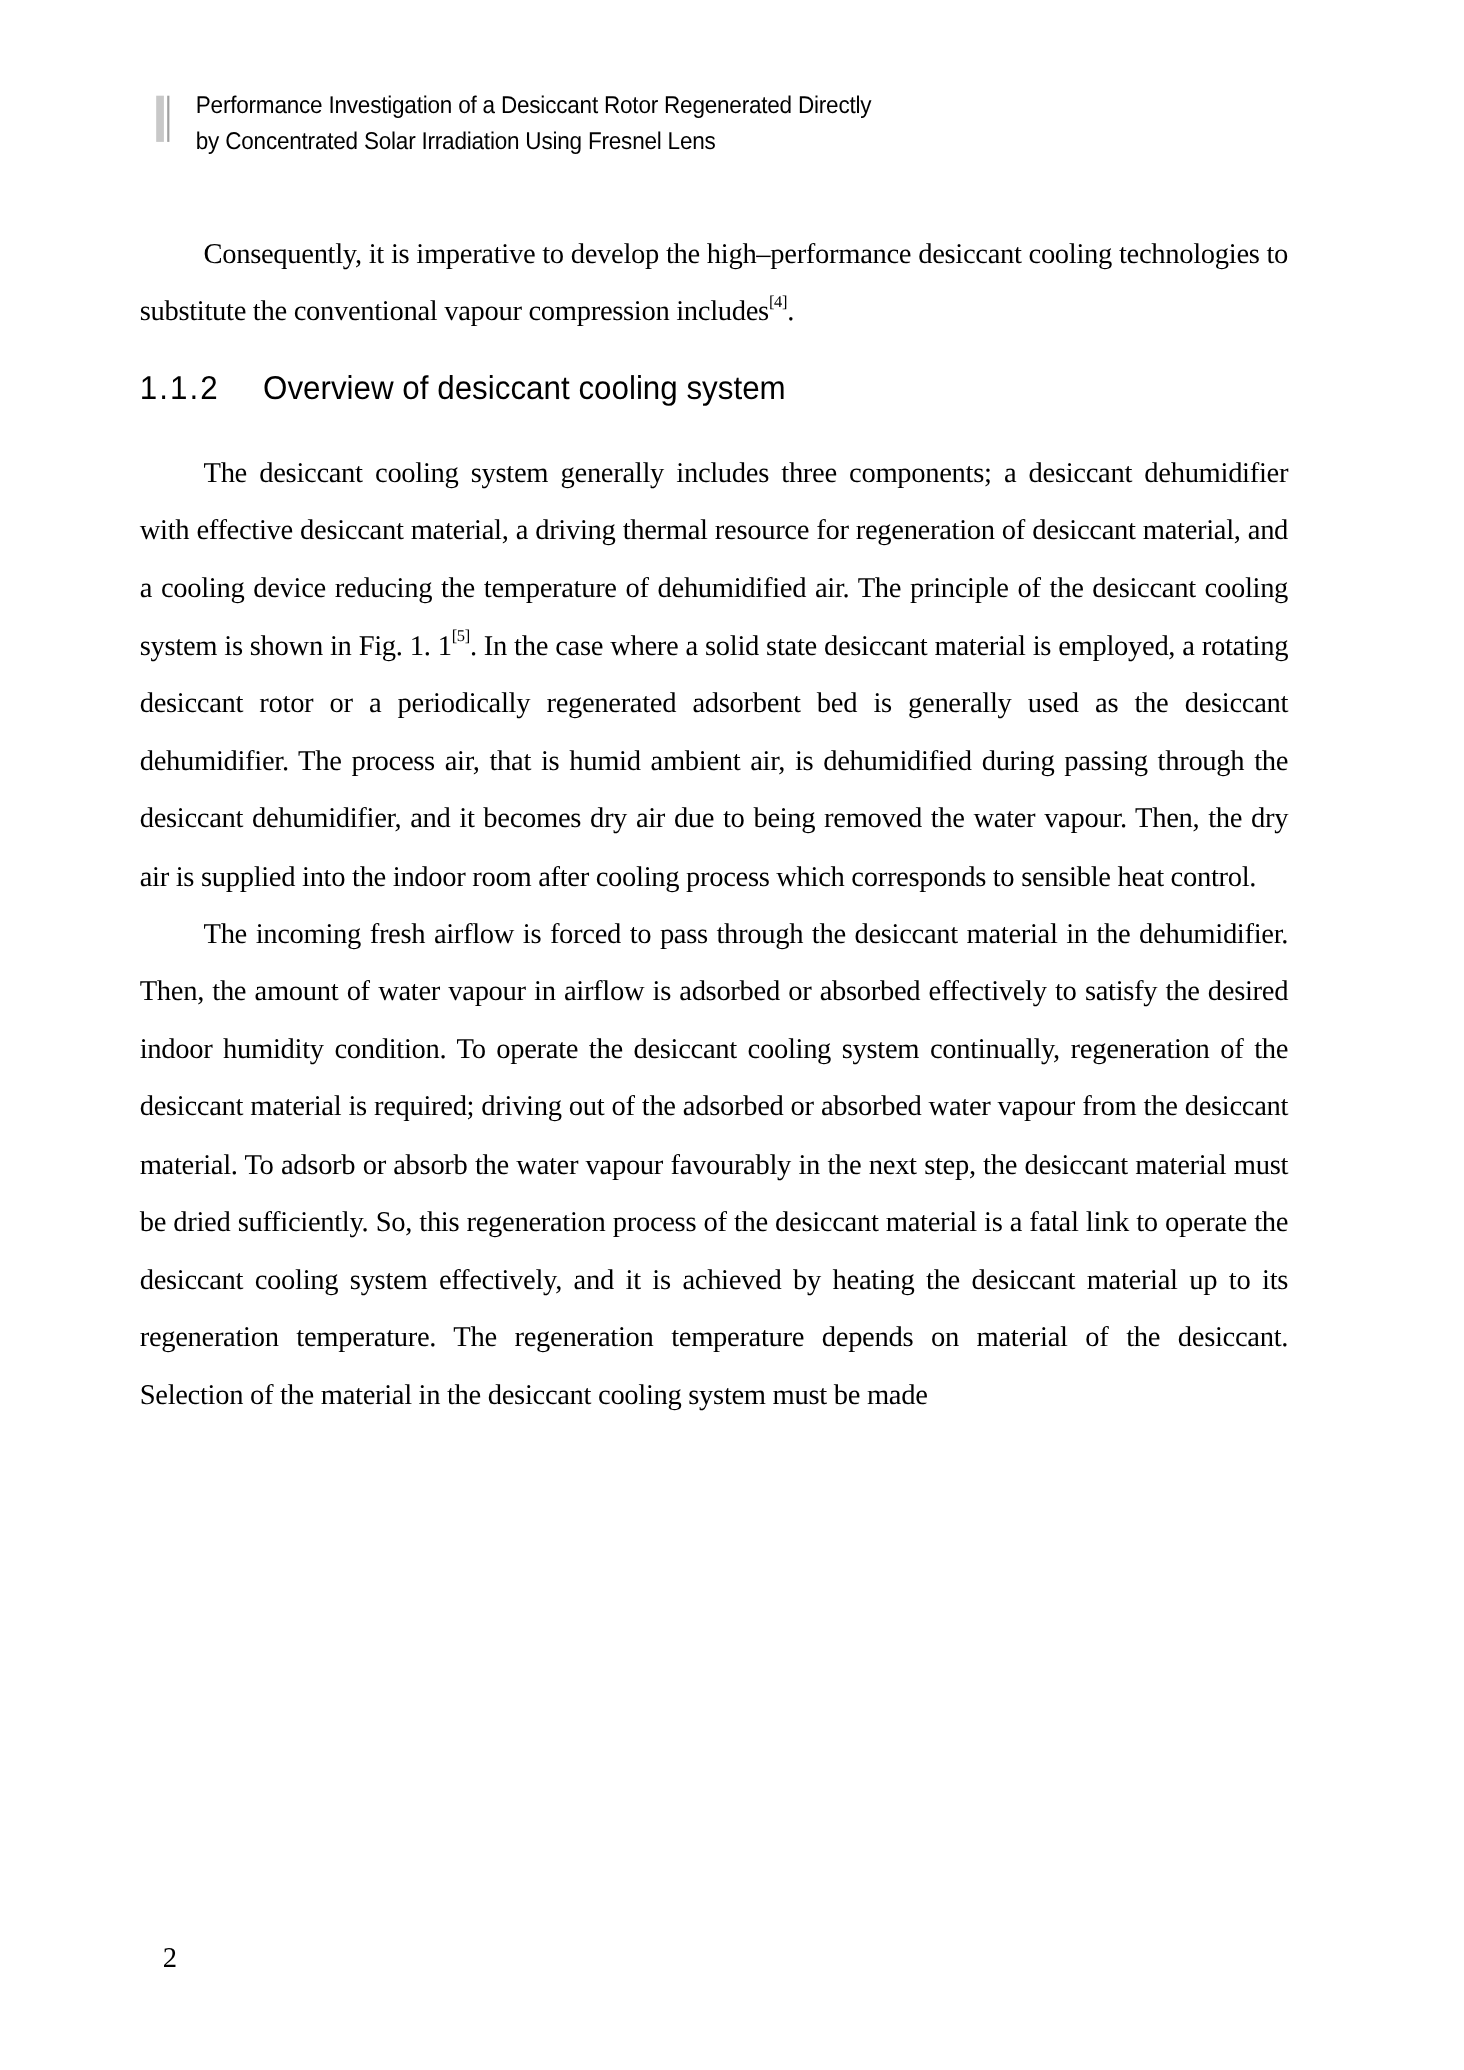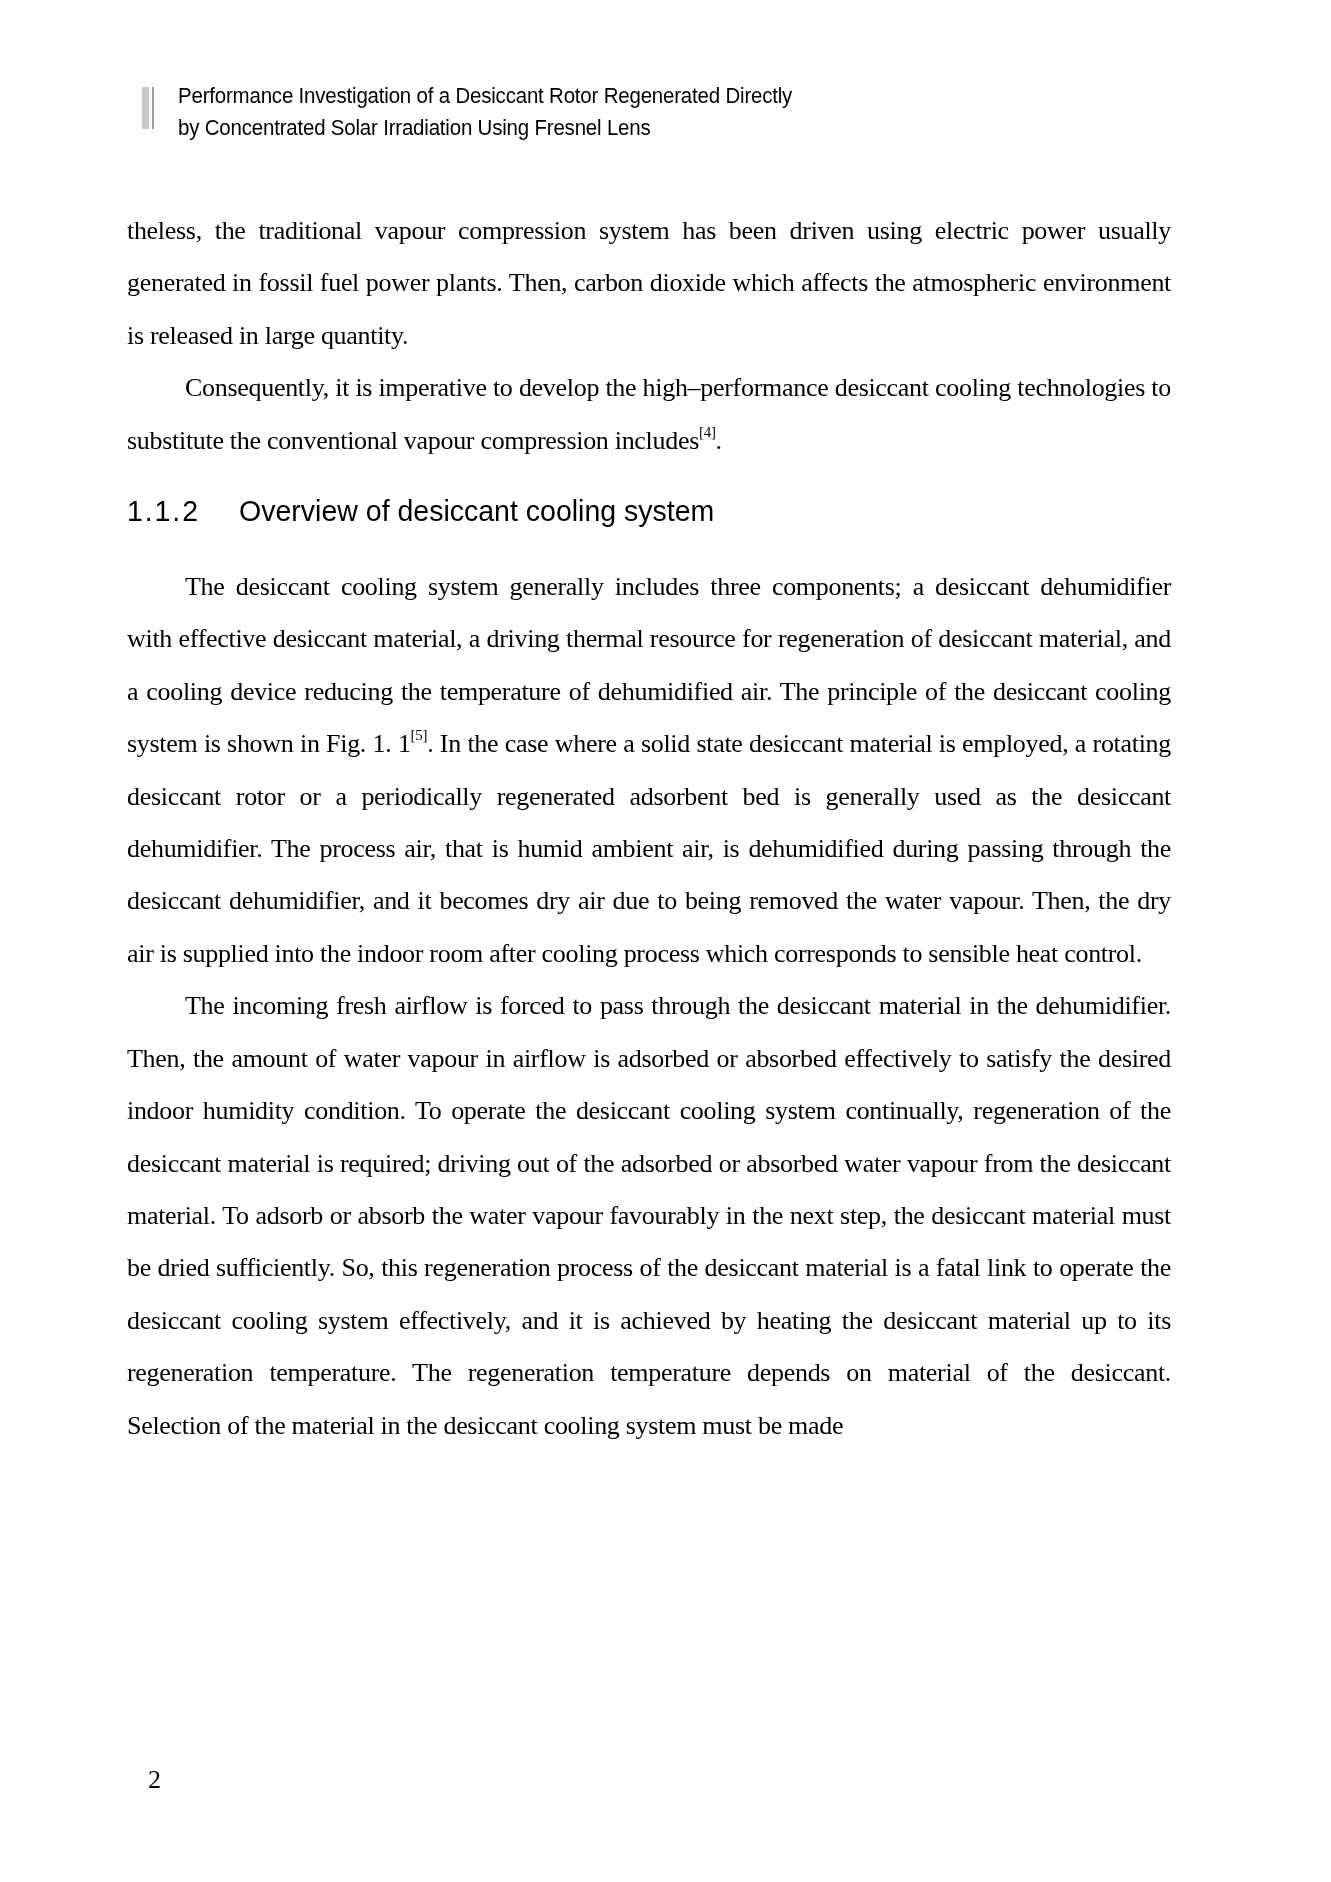--- a/index.html
+++ b/index.html
@@ -38,23 +38,20 @@
   <div class="bar-thick"></div>
   <div class="bar-thin"></div>
 </div>
 
 <div class="running-head">
   <div>Performance Investigation of a Desiccant Rotor Regenerated Directly</div>
   <div>by Concentrated Solar Irradiation Using Fresnel Lens</div>
 </div>
 
 <div class="content">
-  <p class="para">
-    <span>theless, the traditional vapour compression system has been driven using electric power usually generated in fossil fuel power plants.  Then, carbon dioxide which affects the atmospheric environment is released in large quantity.</span>
-  </p>
   <p class="para indent">
     <span>Consequently, it is imperative to develop the high–performance desiccant cooling technologies to substitute the conventional vapour compression includes</span><sup>[4]</sup><span>.</span>
   </p>
 
   <div class="section-heading">
     <span class="num">1.1.2</span><span>Overview of desiccant cooling system</span>
   </div>
 
   <p class="para indent">
     <span>The desiccant cooling system generally includes three components; a desiccant dehumidifier with effective desiccant material, a driving thermal resource for regeneration of desiccant material, and a cooling device reducing the temperature of dehumidified air.  The principle of the desiccant cooling system is shown in Fig. 1. 1</span><sup>[5]</sup><span>.  In the case where a solid state desiccant material is employed, a rotating desiccant rotor or a periodically regenerated adsorbent bed is generally used as the desiccant dehumidifier.  The process air, that is humid ambient air, is dehumidified during passing through the desiccant dehumidifier, and it becomes dry air due to being removed the water vapour.  Then, the dry air is supplied into the indoor room after cooling process which corresponds to sensible heat control.</span>

